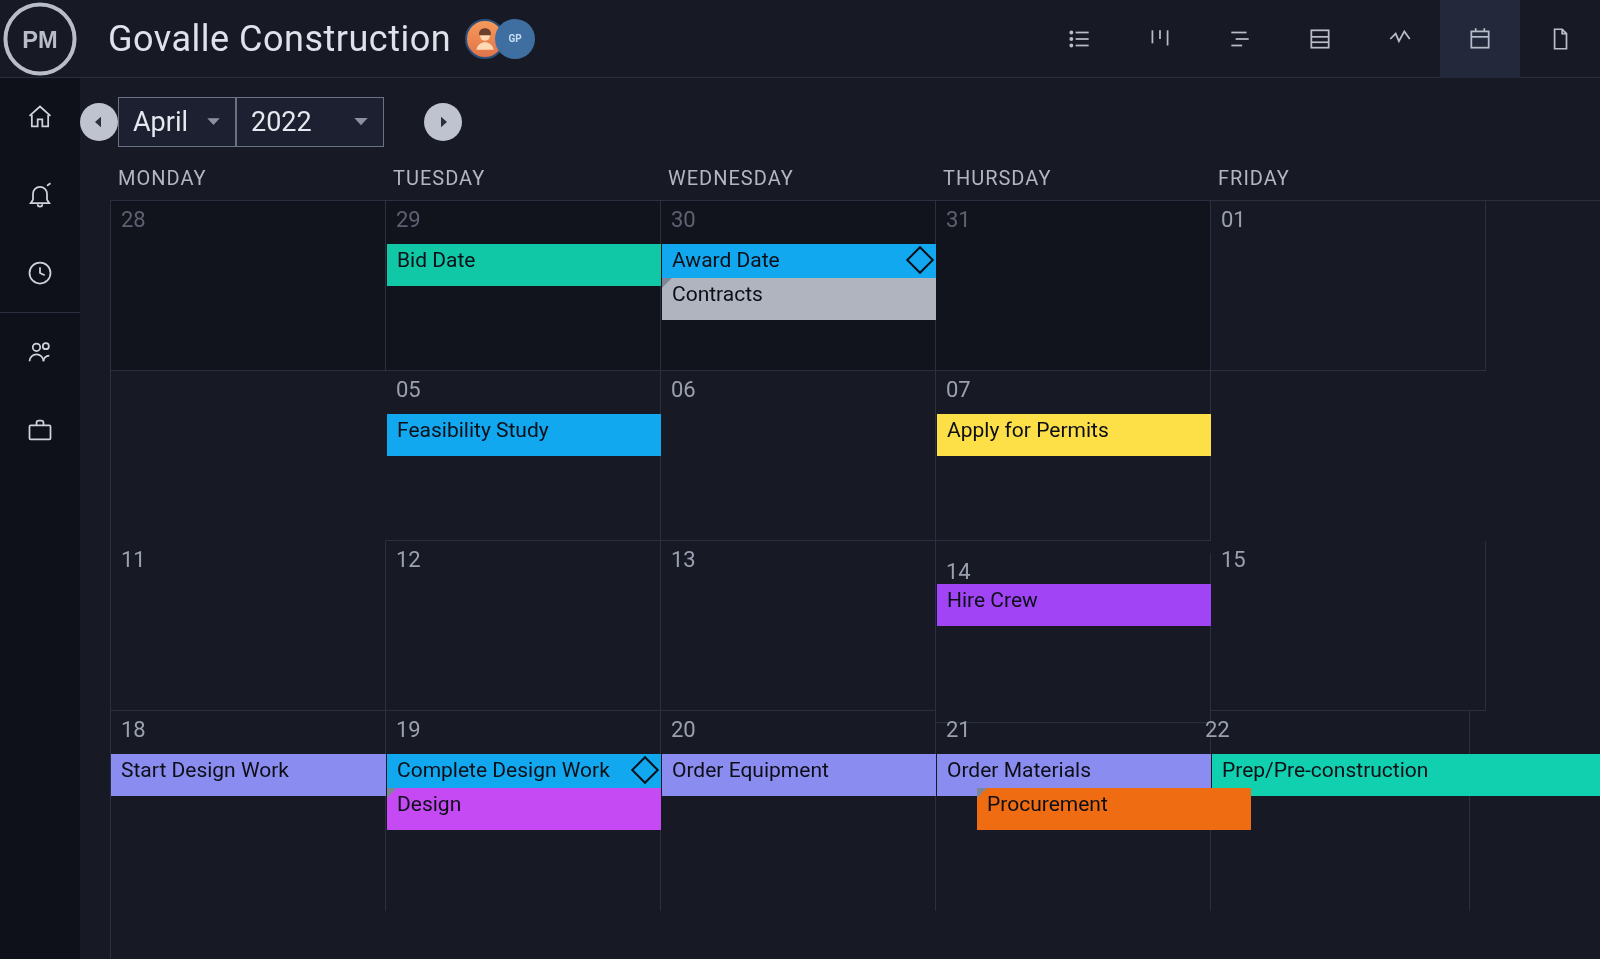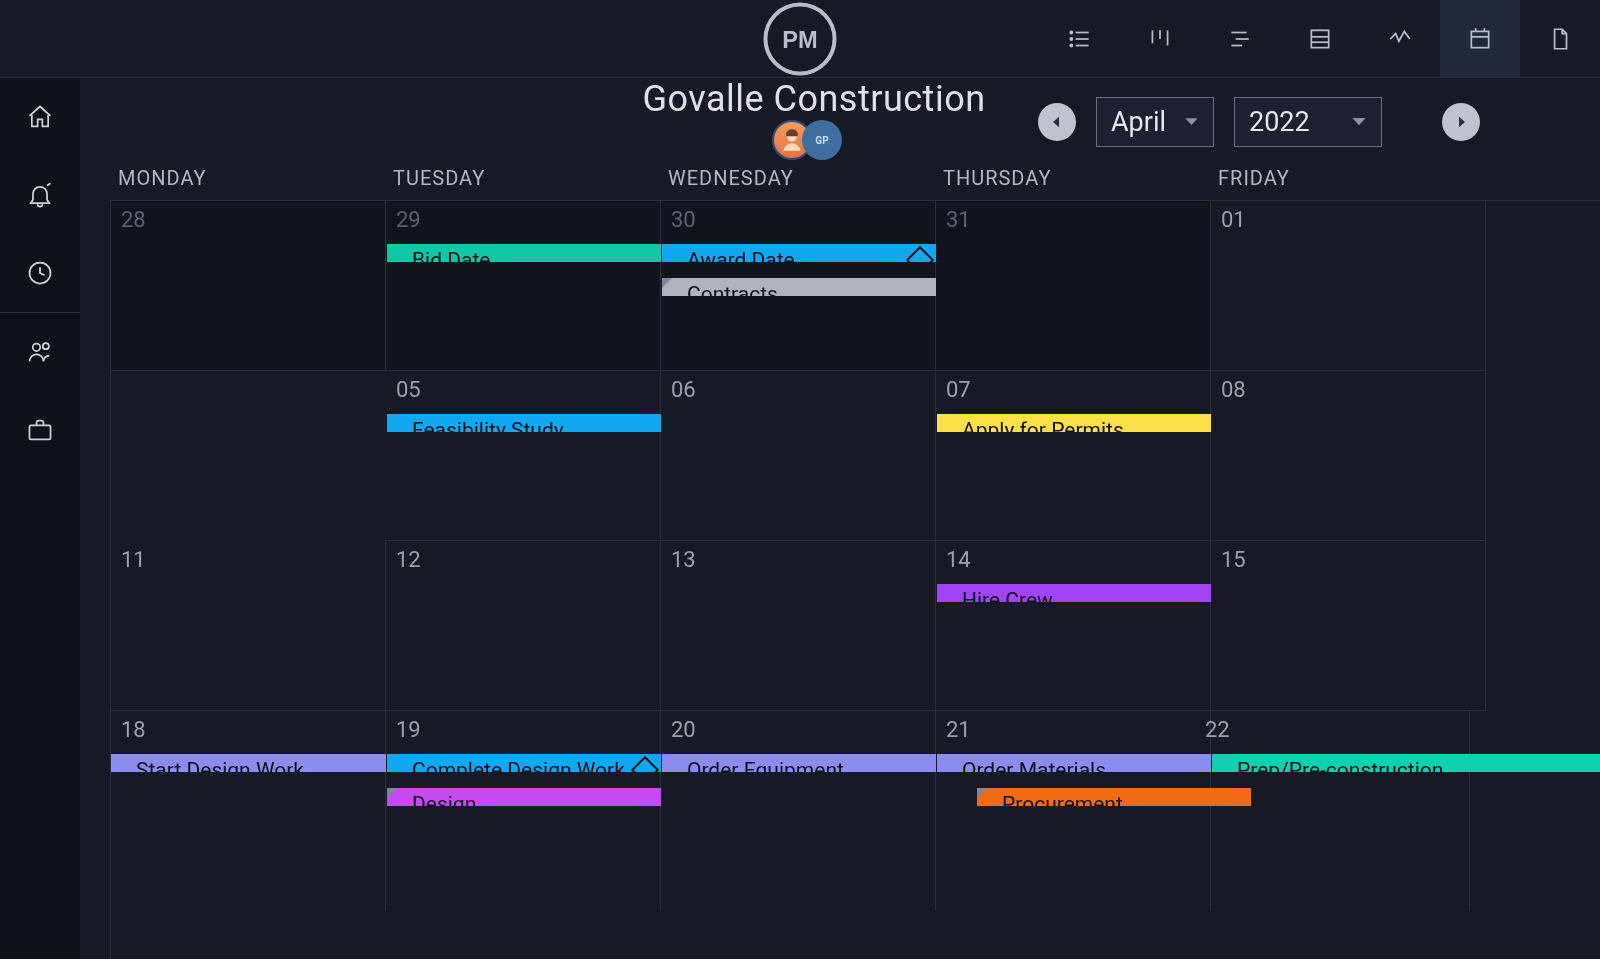--- a/index.html
+++ b/index.html
@@ -13,21 +13,20 @@
     height: 959px;
     position: relative;
   }
 
   
   .topbar {
     position: absolute;
     left: 0; top: 0; width: 1600px; height: 78px;
     display: flex; align-items: center;
     border-bottom: 1px solid #2b3040;
-    flex-direction: column;
   }
   .logo {
     width: 80px; height: 78px; display:flex; align-items:center; justify-content:center;
   }
   .title {
     font-size: 36px; font-weight: 400; color: #dfe2ea; letter-spacing: .5px;
     margin-left: 28px;
   }
   .avatars {
     display:flex; margin-left: 14px; align-items:center;
@@ -58,22 +57,22 @@
   .rail .railbtn {
     width:80px; height:78px; display:flex; align-items:center; justify-content:center;
     cursor:pointer;
   }
   .rail .railbtn svg { width:28px; height:28px; stroke:#cfd2db; fill:none; stroke-width:1.5; }
   .rail .sep { width:80px; height:1px; background:#2b3040; }
 
   
   .navrow {
     position:absolute; left:80px; top:78px; right:0; height:88px;
-    display:flex; align-items:center; justify-content:flex-end;
-    padding-right: 120px; gap:20px;
+    display:flex; align-items:center; 
+    padding-right: 120px; 
   }
   .navrow .circbtn {
     width:38px; height:38px; border-radius:50%; background:#bfc3cf;
     display:flex; align-items:center; justify-content:center;
     cursor:pointer;
   }
   .navrow .circbtn svg{ width:16px; height:16px; fill:#2b2f3d; }
   .selectbox {
     height:50px; border:1px solid #6b7184; background:#1c2030;
     display:flex; align-items:center; padding:0 14px; gap:18px;
@@ -104,22 +103,22 @@
   }
   .cell.outmonth{ background:#12141d;}
   .cell.lastrow{ border-bottom:none; height:200px;}
   .cell .num{
     position:absolute; left:10px; top:6px;
     font-size:22px; color:#9ba0b0;
   }
   .cell.outmonth .num{ color:#5d6170;}
   
   .event {
-    position:absolute; height:18px; line-height:33px;
-    font-size:21px; color:#0d0f17; padding-left:25px;
+    position:absolute; height:42px; line-height:33px;
+    font-size:21px; color:#0d0f17; padding-left:10px;
     overflow:hidden; white-space:nowrap;
     cursor:pointer;
   }
   .event .diamond{
     position:absolute; right:6px; top:6px; width:20px; height:20px;
     transform:rotate(45deg); border:2px solid #0d0f17; background:transparent;
   }
   .event .notch{
     position:absolute; left:0; top:0;
     border-style:solid; border-width:10px 10px 0 0; border-color:#7e8596 transparent transparent transparent;
@@ -302,34 +301,31 @@
 
   <div class="cell" style="left:275px;top:170px;">
       <span class="num">05</span>
     </div>
   <div class="cell" style="left:550px;top:170px;">
       <span class="num">06</span>
     </div>
   <div class="cell" style="left:825px;top:170px;">
       <span class="num">07</span>
     </div>
-  <div class="cell" style="left:1100px;top:170px;">
-      <span class="num">08</span>
-    </div>
 
   <div class="cell" style="left:0;top:340px;">
       <span class="num">11</span>
     </div>
   <div class="cell" style="left:275px;top:340px;">
       <span class="num">12</span>
     </div>
   <div class="cell" style="left:550px;top:340px;">
       <span class="num">13</span>
     </div>
-  <div class="cell" style="left:825px;top:340px;">
+  <div class="cell" style="left:825px;top:352px;">
       <span class="num">14</span>
     </div>
   <div class="cell" style="left:1100px;top:340px;">
       <span class="num">15</span>
     </div>
 
   <div class="cell lastrow" style="left:0;top:510px;">
       <span class="num">18</span>
     </div>
   <div class="cell lastrow" style="left:275px;top:510px;">

